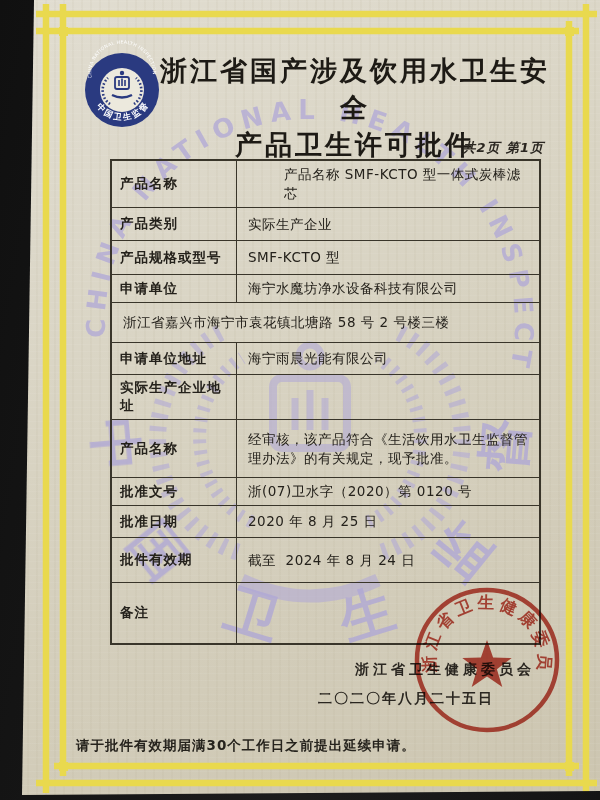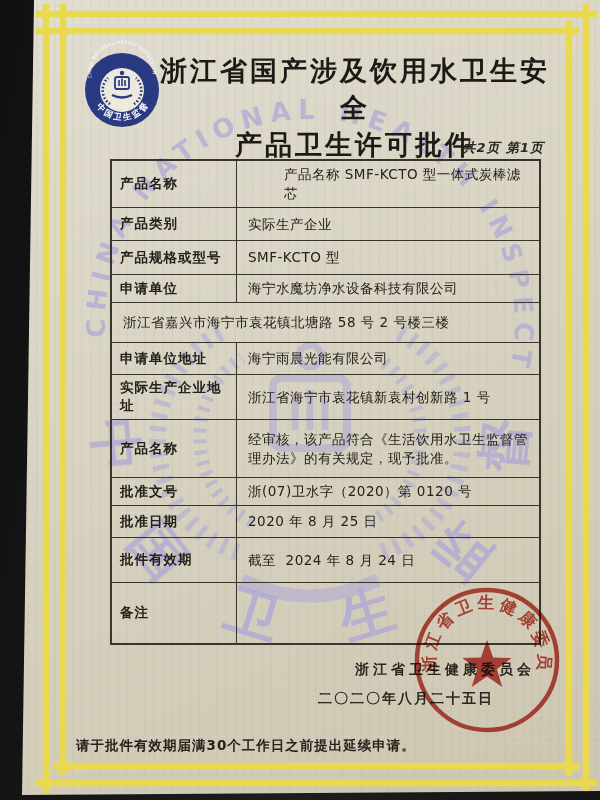--- a/index.html
+++ b/index.html
@@ -177,21 +177,20 @@
         </div>
         <div class="row">
           <div class="cell value">浙江省嘉兴市海宁市袁花镇北塘路 58 号 2 号楼三楼</div>
         </div>
         <div class="row">
           <div class="cell label">申请单位地址</div>
           <div class="cell value">海宁雨晨光能有限公司</div>
         </div>
         <div class="row">
           <div class="cell label">实际生产企业地址</div>
-          <div class="cell value">浙江省海宁市袁花镇新袁村创新路 1 号</div>
         </div>
         <div class="row">
           <div class="cell label">产品名称</div>
           <div class="cell value">经审核，该产品符合《生活饮用水卫生监督管理办法》的有关规定，现予批准。</div>
         </div>
         <div class="row">
           <div class="cell label">批准文号</div>
           <div class="cell value">浙(07)卫水字（2020）第 0120 号</div>
         </div>
         <div class="row">

